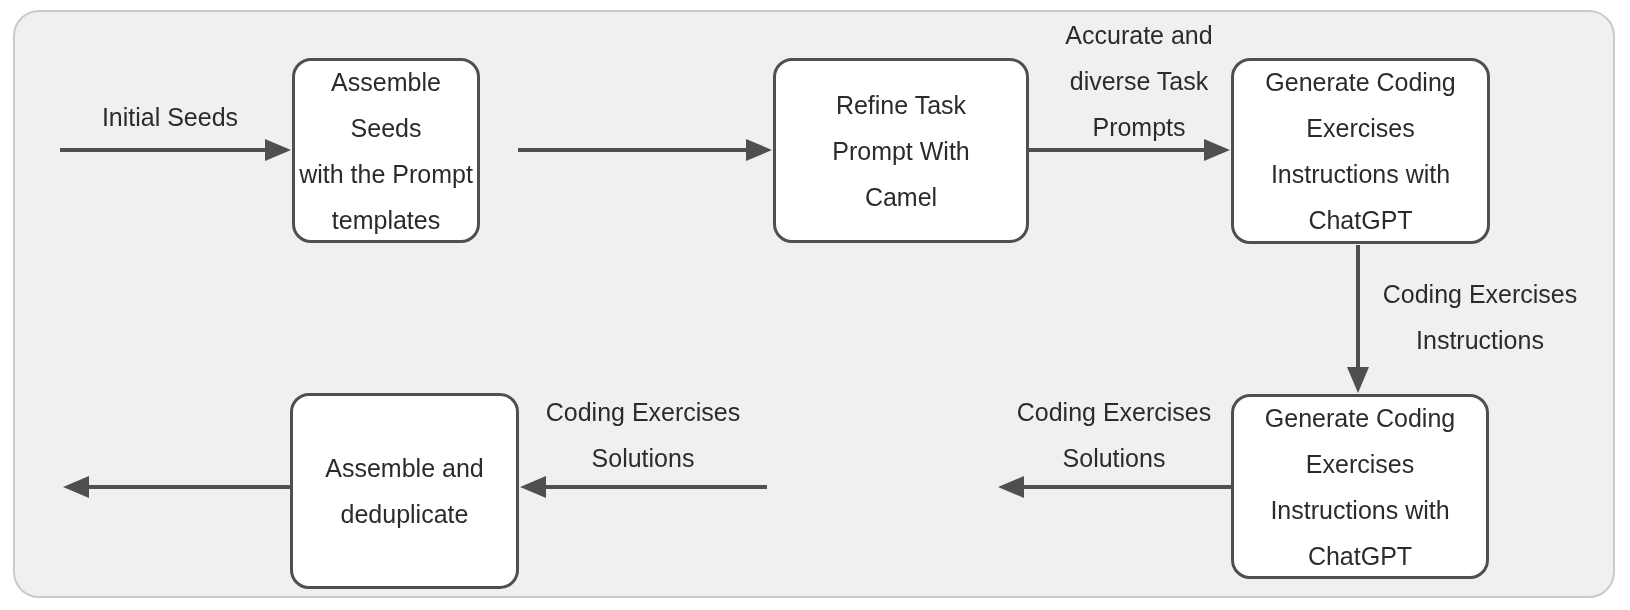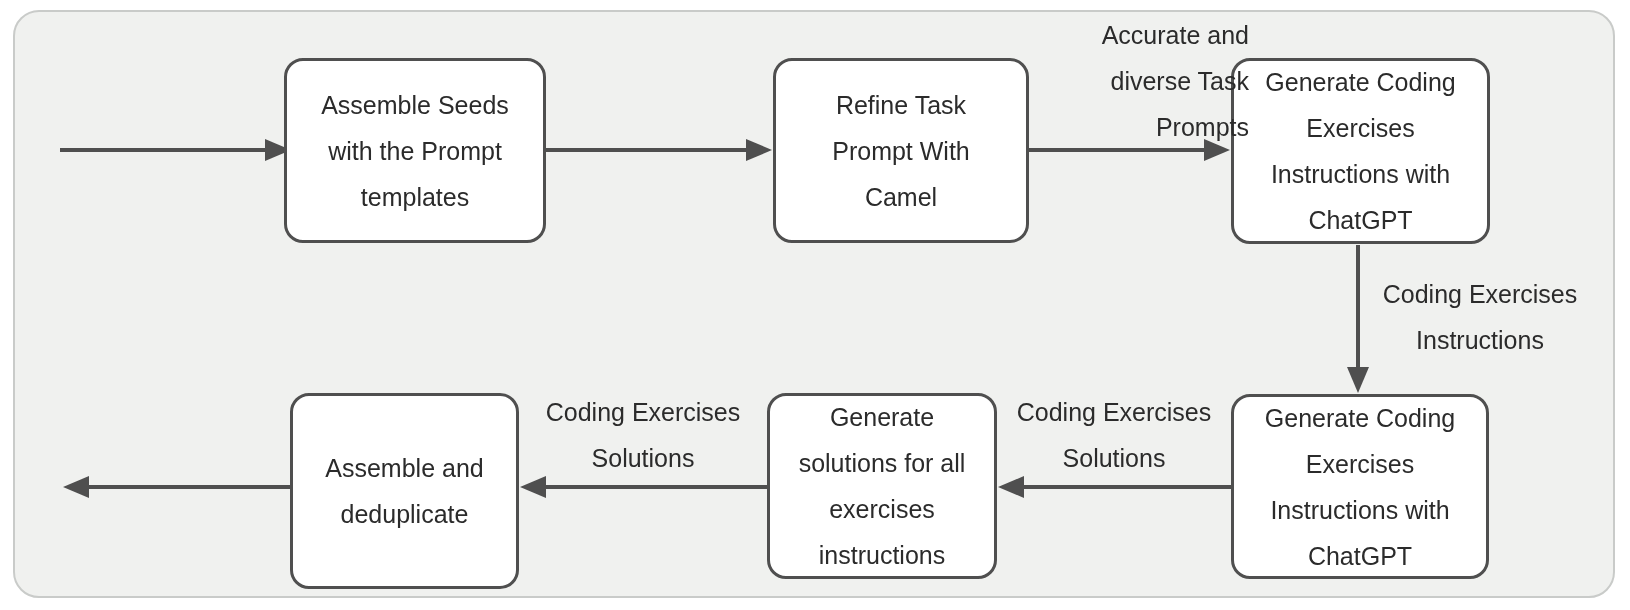--- a/index.html
+++ b/index.html
@@ -38,23 +38,23 @@
     text-align:center;
     font-size:25px;line-height:46px;
     white-space:pre-line;
   }
   .elabel{
     position:absolute;
     font-size:25px;line-height:46px;
     white-space:pre-line;
   }
   .elabel.center{text-align:center}
-  .elabel.leftalign{text-align:right}
+  .elabel.leftalign{text-align:center}
   
-  .n1{left:284px;top:58px;width:262px;height:185px}
+  .n1{left:292px;top:58px;width:188px;height:185px}
   .n2{left:773px;top:58px;width:256px;height:185px}
   .n3{left:1231px;top:58px;width:259px;height:186px}
   .n4{left:1231px;top:394px;width:258px;height:185px}
   .n5{left:767px;top:393px;width:230px;height:186px}
   .n6{left:290px;top:393px;width:229px;height:196px}
   
   .l1{left:55px;top:94px;width:230px}
   .l2{left:541px;top:39px;width:230px}
   .l3{left:1029px;top:12px;width:220px}
   .l4{left:1355px;top:271px;width:250px}
@@ -107,27 +107,24 @@
 Prompt With
 Camel</div>
   <div class="node n3">Generate Coding
 Exercises
 Instructions with
 ChatGPT</div>
   <div class="node n4">Generate Coding
 Exercises
 Instructions with
 ChatGPT</div>
-  <div class="node n5">Generate
-solutions for all
-exercises
-instructions</div>
   <div class="node n6">Assemble and
 deduplicate</div>
 
+  <div class="elabel l1 center">Initial Seeds</div>
   <div class="elabel l3 leftalign">Accurate and
 diverse Task
 Prompts</div>
   <div class="elabel l4 center">Coding Exercises
 Instructions</div>
   <div class="elabel l5 center">Coding Exercises
 Solutions</div>
   <div class="elabel l6 center">Coding Exercises
 Solutions</div>
 

